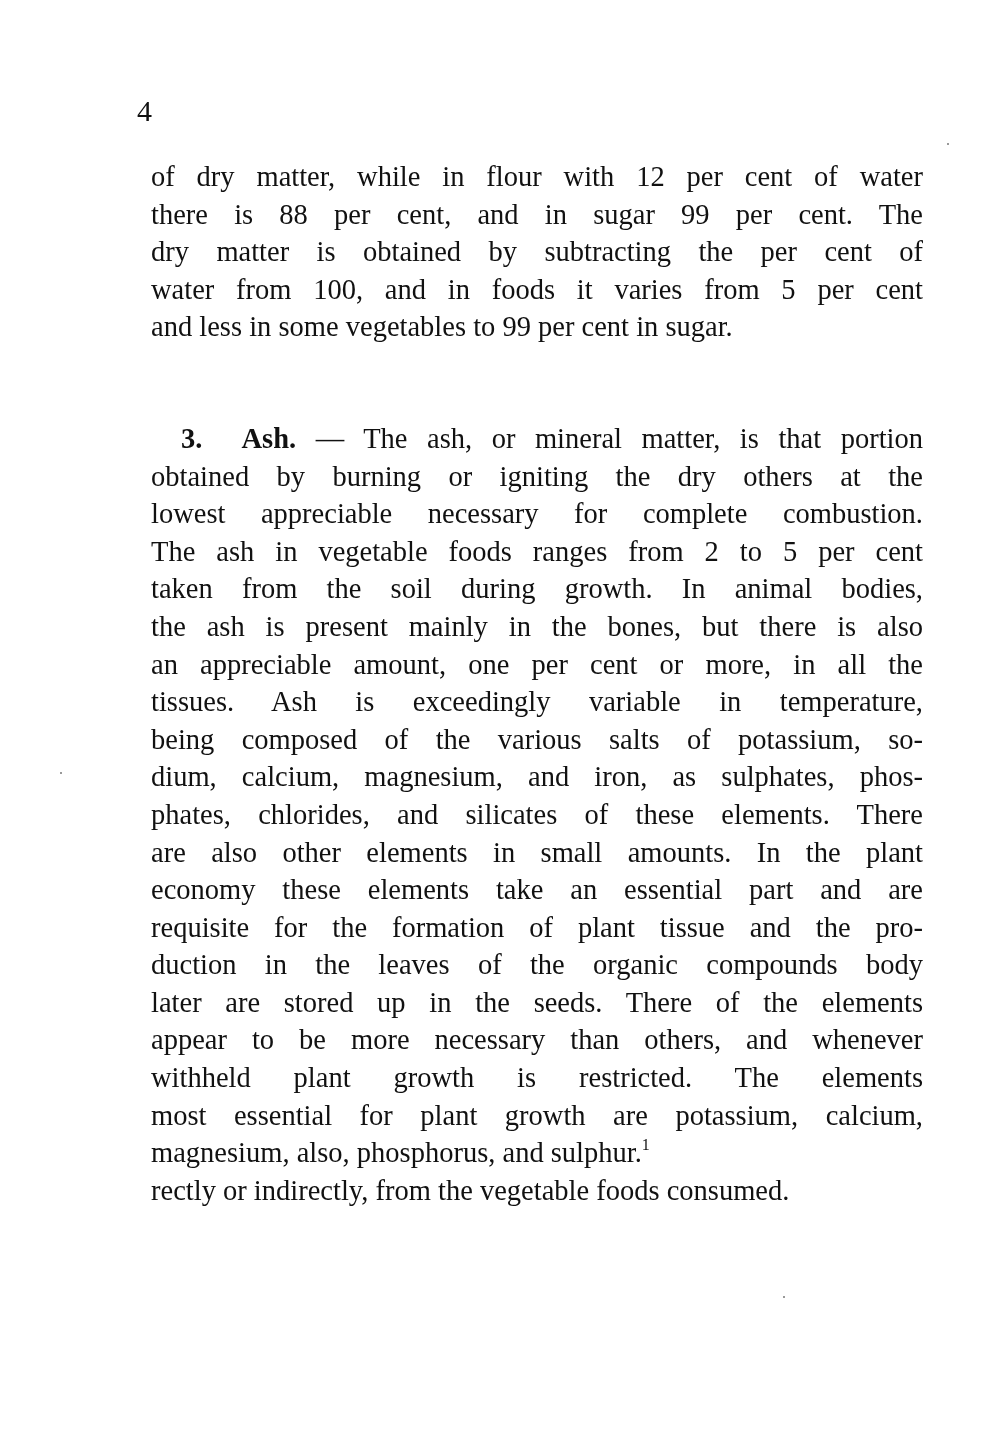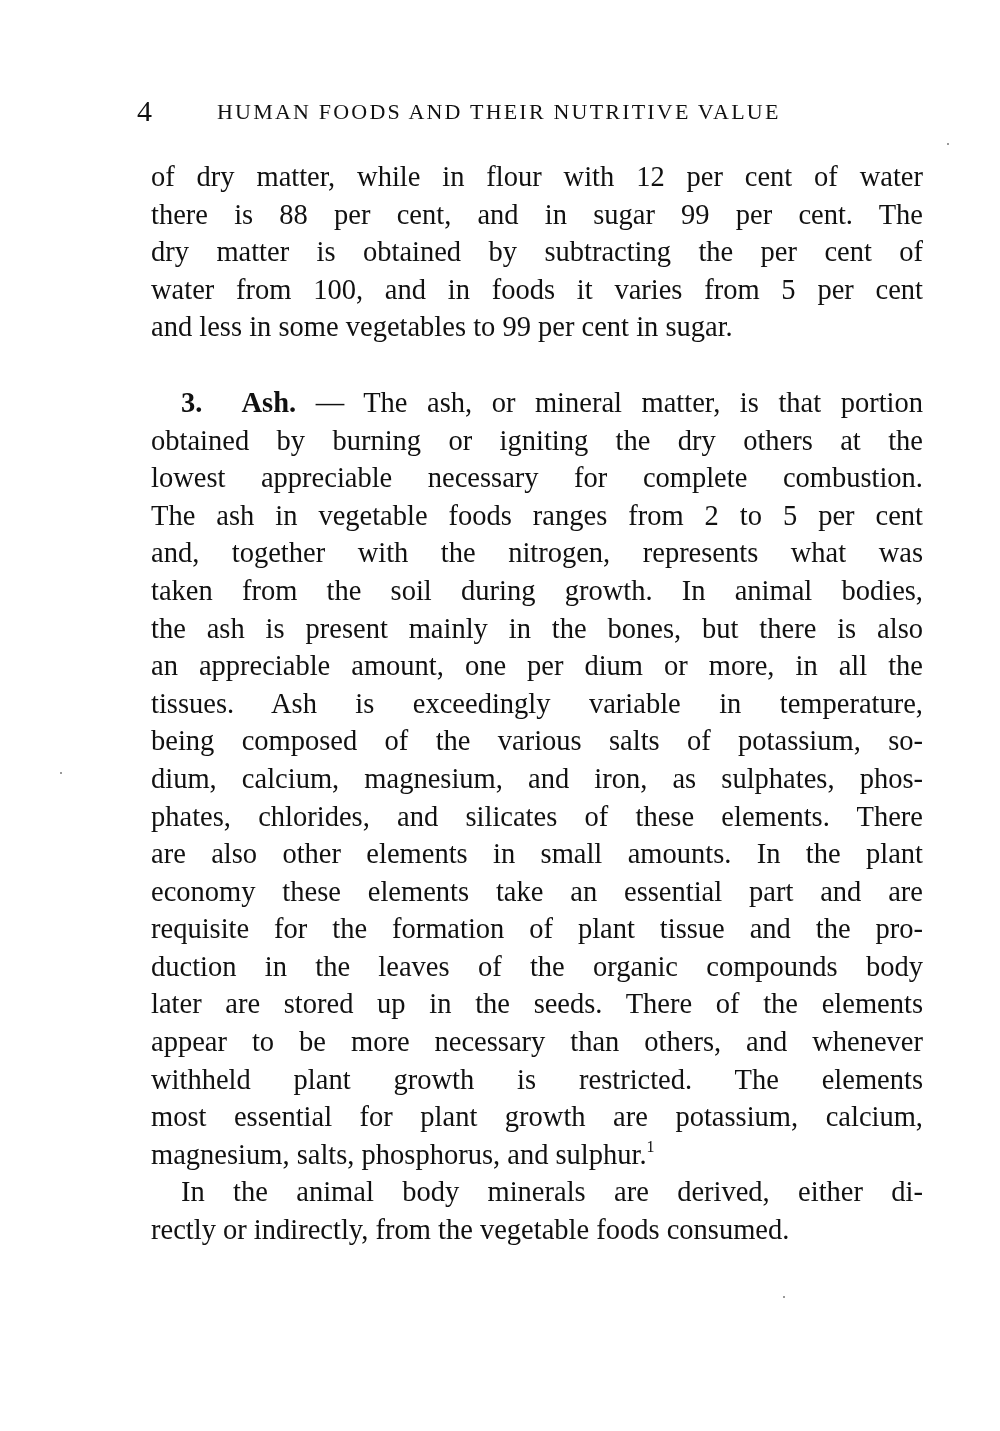--- a/index.html
+++ b/index.html
@@ -7,69 +7,66 @@
            font-family: "Liberation Serif", "DejaVu Serif", serif; color: #111; }
     .header { position: absolute; left: 137px; top: 94px; width: 700px; height: 34px; }
     .page-num { position: absolute; left: 0; top: 0; font-size: 30px; line-height: 34px; }
     .running-head { position: absolute; left: 80px; top: 4px; font-size: 22px; letter-spacing: 2.2px;
                     line-height: 28px; white-space: nowrap; }
     .body-text { position: absolute; left: 151px; top: 158px; width: 772px; }
     .line { font-size: 28.5px; line-height: 37.6px; height: 37.6px; white-space: nowrap;
             text-align: justify; text-align-last: justify; }
     .line.last { text-align-last: left; }
     .gap { height: 38px; }
-    .indent { padding-left: 30px; }
+    .indent { padding-left: 30px; margin-top: 36px; }
     .bold { font-weight: bold; }
     sup { font-size: 16px; line-height: 0; vertical-align: 12px; }
     .speck { position: absolute; background: #777; border-radius: 50%; }
   </style>
 </head>
 <body>
 
 <div class="header">
   <span class="page-num">4</span>
-  <span class="running-head">HUMAN FOODS AND THEIR NUTRITIVE VALUE</span>
 </div>
 
 <div class="body-text">
   <div>
     <div class="line">of dry matter, while in flour with 12 per cent of water</div>
     <div class="line">there is 88 per cent, and in sugar 99 per cent.  The</div>
     <div class="line">dry matter is obtained by subtracting the per cent of</div>
     <div class="line">water from 100, and in foods it varies from 5 per cent</div>
     <div class="line last">and less in some vegetables to 99 per cent in sugar.</div>
   </div>
 
   <div class="gap"></div>
 
   <div>
     <div class="line indent"><span class="bold">3.</span>&nbsp;&nbsp;<span class="bold">Ash.</span><span> — The ash, or mineral matter, is that portion</span></div>
     <div class="line">obtained by burning or igniting the dry others at the</div>
     <div class="line">lowest appreciable necessary for complete combustion.</div>
     <div class="line">The ash in vegetable foods ranges from 2 to 5 per cent</div>
-    <div class="line">and, together with the nitrogen, represents what was</div>
     <div class="line">taken from the soil during growth.  In animal bodies,</div>
     <div class="line">the ash is present mainly in the bones, but there is also</div>
-    <div class="line">an appreciable amount, one per dium or more, in all the</div>
+    <div class="line">an appreciable amount, one per cent or more, in all the</div>
     <div class="line">tissues.  Ash is exceedingly variable in temperature,</div>
     <div class="line">being composed of the various salts of potassium, so-</div>
     <div class="line">dium, calcium, magnesium, and iron, as sulphates, phos-</div>
     <div class="line">phates, chlorides, and silicates of these elements.  There</div>
     <div class="line">are also other elements in small amounts.  In the plant</div>
     <div class="line">economy these elements take an essential part and are</div>
     <div class="line">requisite for the formation of plant tissue and the pro-</div>
     <div class="line">duction in the leaves of the organic compounds body</div>
     <div class="line">later are stored up in the seeds.  There of the elements</div>
     <div class="line">appear to be more necessary than others, and whenever</div>
     <div class="line">withheld plant growth is restricted.  The elements</div>
     <div class="line">most essential for plant growth are potassium, calcium,</div>
-    <div class="line last"><span>magnesium, salts, phosphorus, and sulphur.</span><sup>1</sup></div>
+    <div class="line last"><span>magnesium, also, phosphorus, and sulphur.</span><sup>1</sup></div>
   </div>
 
   <div>
-    <div class="line indent">In the animal body minerals are derived, either di-</div>
     <div class="line last">rectly or indirectly, from the vegetable foods consumed.</div>
   </div>
 </div>
 
 <div class="speck" style="left:947px;top:143px;width:2px;height:2px;"></div>
 <div class="speck" style="left:60px;top:772px;width:2px;height:2px;"></div>
 <div class="speck" style="left:783px;top:1296px;width:2px;height:2px;"></div>
 
 </body></html>

